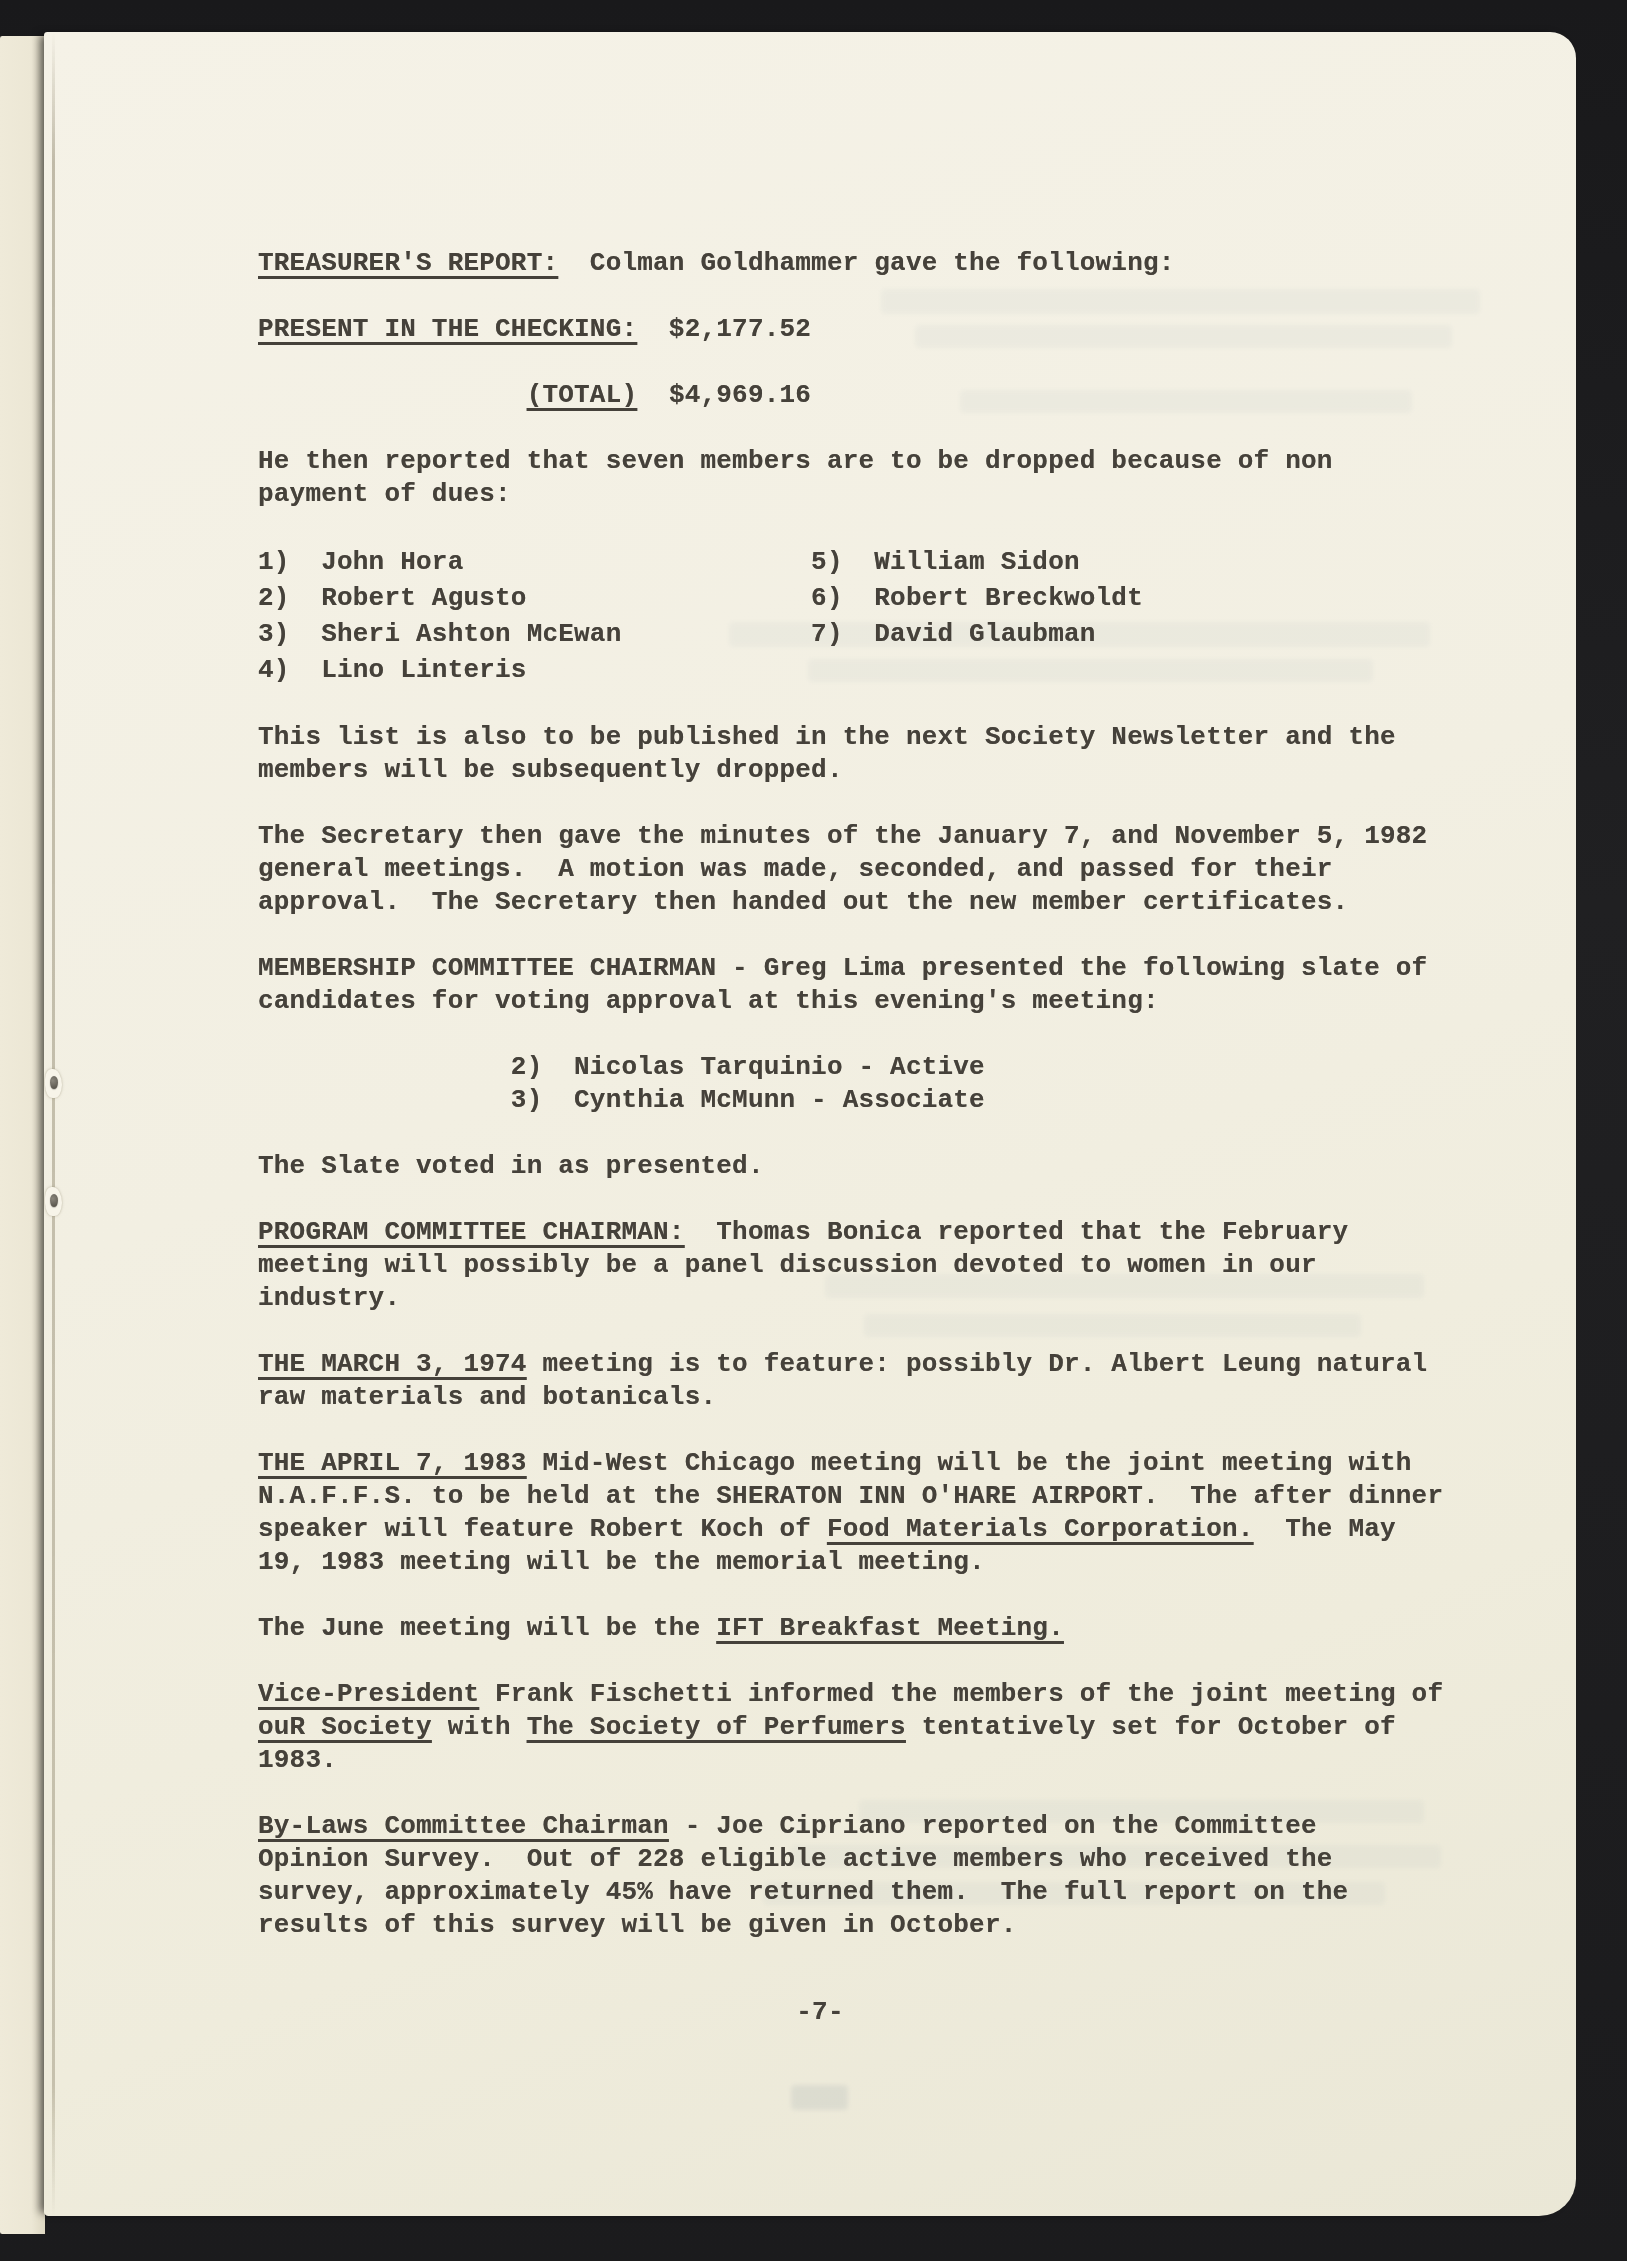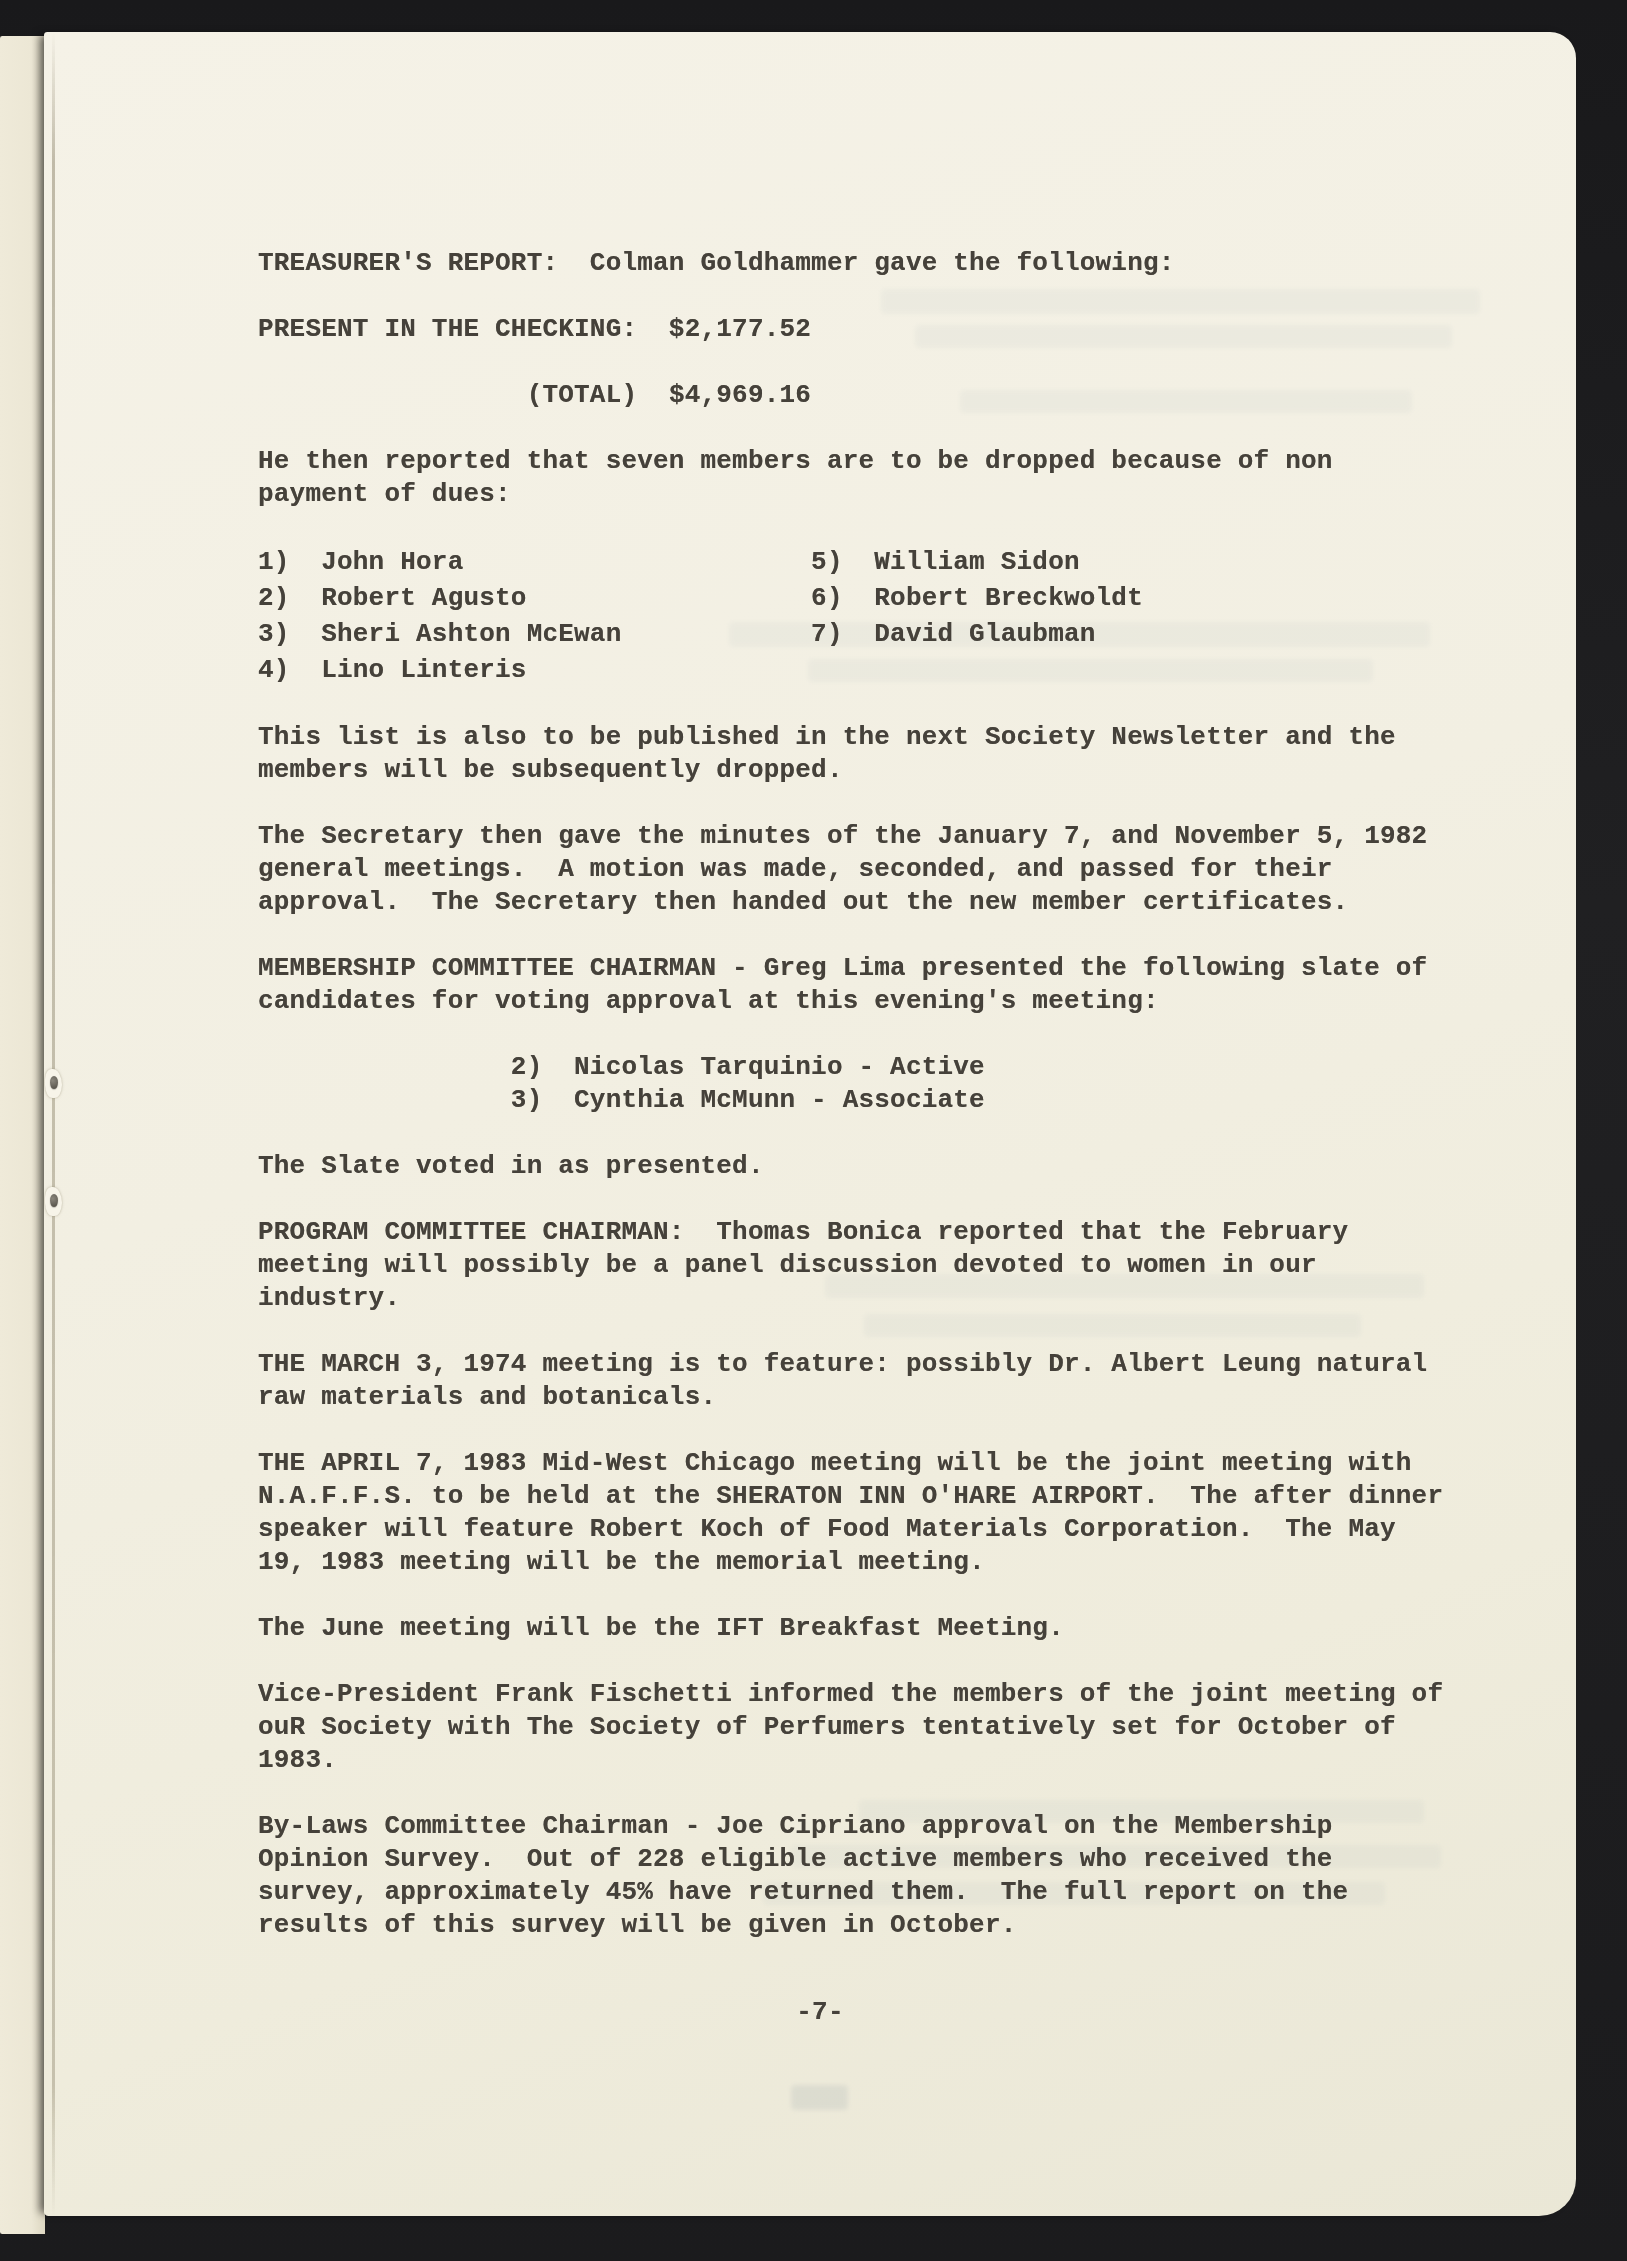--- a/index.html
+++ b/index.html
@@ -33,21 +33,21 @@
   
   .flow{position:absolute;left:214px;top:215px;width:1220px}
   .para{margin:0 0 33px 0}
   .line{
     white-space:pre;
     font:700 26px/33px "Liberation Mono",monospace;
     letter-spacing:0.2px;color:#45413a;
     text-shadow:0 0 0.6px rgba(69,65,58,.55);
   }
   .wide .line{line-height:36px}
-  .u{text-decoration-thickness:2.8px;text-underline-offset:6.2px;text-decoration-color:#45413a}
+  .u{text-decoration:underline;text-decoration-thickness:2.8px;text-underline-offset:6.2px;text-decoration-color:#45413a}
   .pagenum{width:1124px;text-align:center;margin-top:3.4px}
   
   .g{position:absolute;background:#8fa0a8;opacity:.07;filter:blur(2.3px);border-radius:4.5px}
   .g8{opacity:.14;background:#7d8d99}
 </style>
 </head>
 <body>
 
 <div class="sliver"></div>
 
@@ -131,21 +131,21 @@
       </div>
       <div class="para">
         <div class="line"><span>The June meeting will be the </span><span class="u">IFT Breakfast Meeting.</span></div>
       </div>
       <div class="para">
         <div class="line"><span class="u">Vice-President</span><span> Frank Fischetti informed the members of the joint meeting of</span></div>
         <div class="line"><span class="u">ouR Society</span><span> with </span><span class="u">The Society of Perfumers</span><span> tentatively set for October of</span></div>
         <div class="line"><span>1983.</span></div>
       </div>
       <div class="para">
-        <div class="line"><span class="u">By-Laws Committee Chairman</span><span> - Joe Cipriano approval on the Membership</span></div>
+        <div class="line"><span class="u">By-Laws Committee Chairman</span><span> - Joe Cipriano reported on the Committee</span></div>
         <div class="line"><span>Opinion Survey.  Out of 228 eligible active members who received the</span></div>
         <div class="line"><span>survey, approximately 45% have returned them.  The full report on the</span></div>
         <div class="line"><span>results of this survey will be given in October.</span></div>
       </div>
     </div>
 
   <div class="flow" style="top:1961px">
     <div class="line pagenum">-7-</div>
   </div>
 </div>

